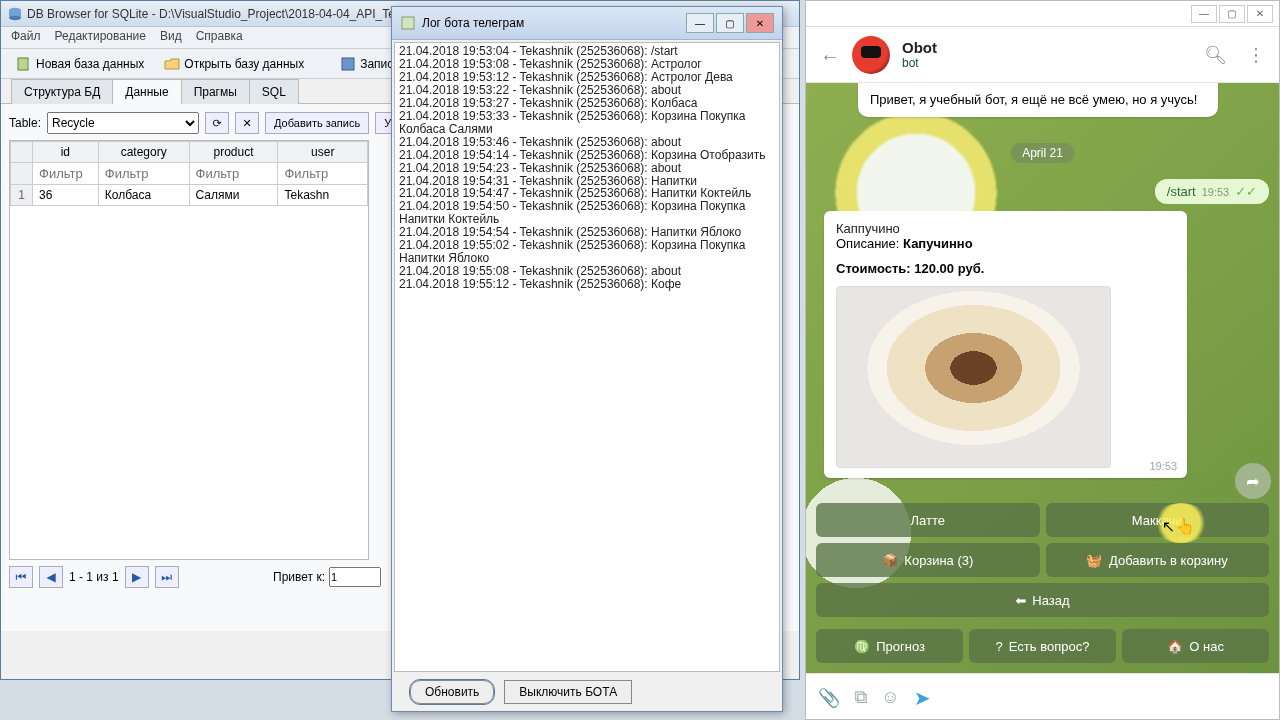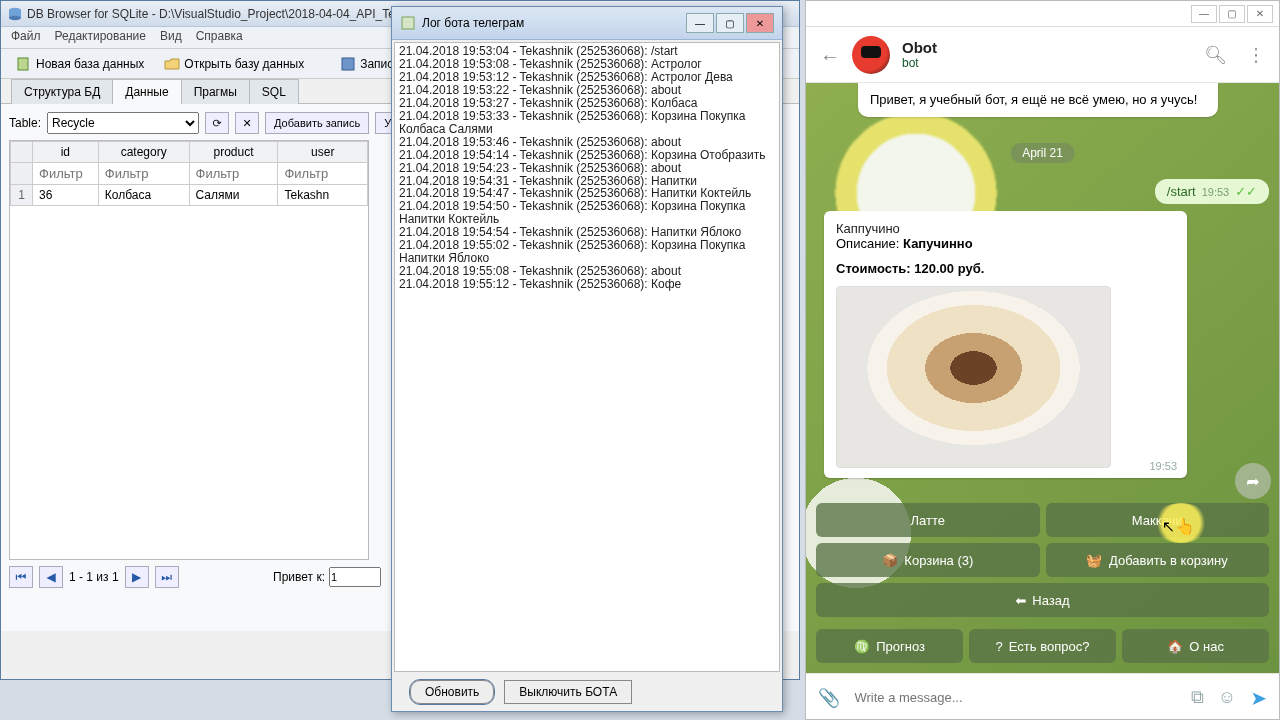--- a/index.html
+++ b/index.html
@@ -262,18 +262,17 @@
     <div class="kb kb3" style="top:546px">
       <div class="kb-btn">♍ <span>Прогноз</span></div>
       <div class="kb-btn">? <span>Есть вопрос?</span></div>
       <div class="kb-btn">🏠 <span>О нас</span></div>
     </div>
     <div class="highlight"></div>
     <div class="cursor">↖👆</div>
   </div>
   <div class="tg-input-row">
     <span class="tg-ic">📎</span>
-    <input class="tg-input" placeholder="Write a message..." style="">
     <span class="tg-ic">⧉</span>
     <span class="tg-ic">☺</span>
     <span class="send-ic">➤</span>
   </div>
 </div>
 
 </body></html>

